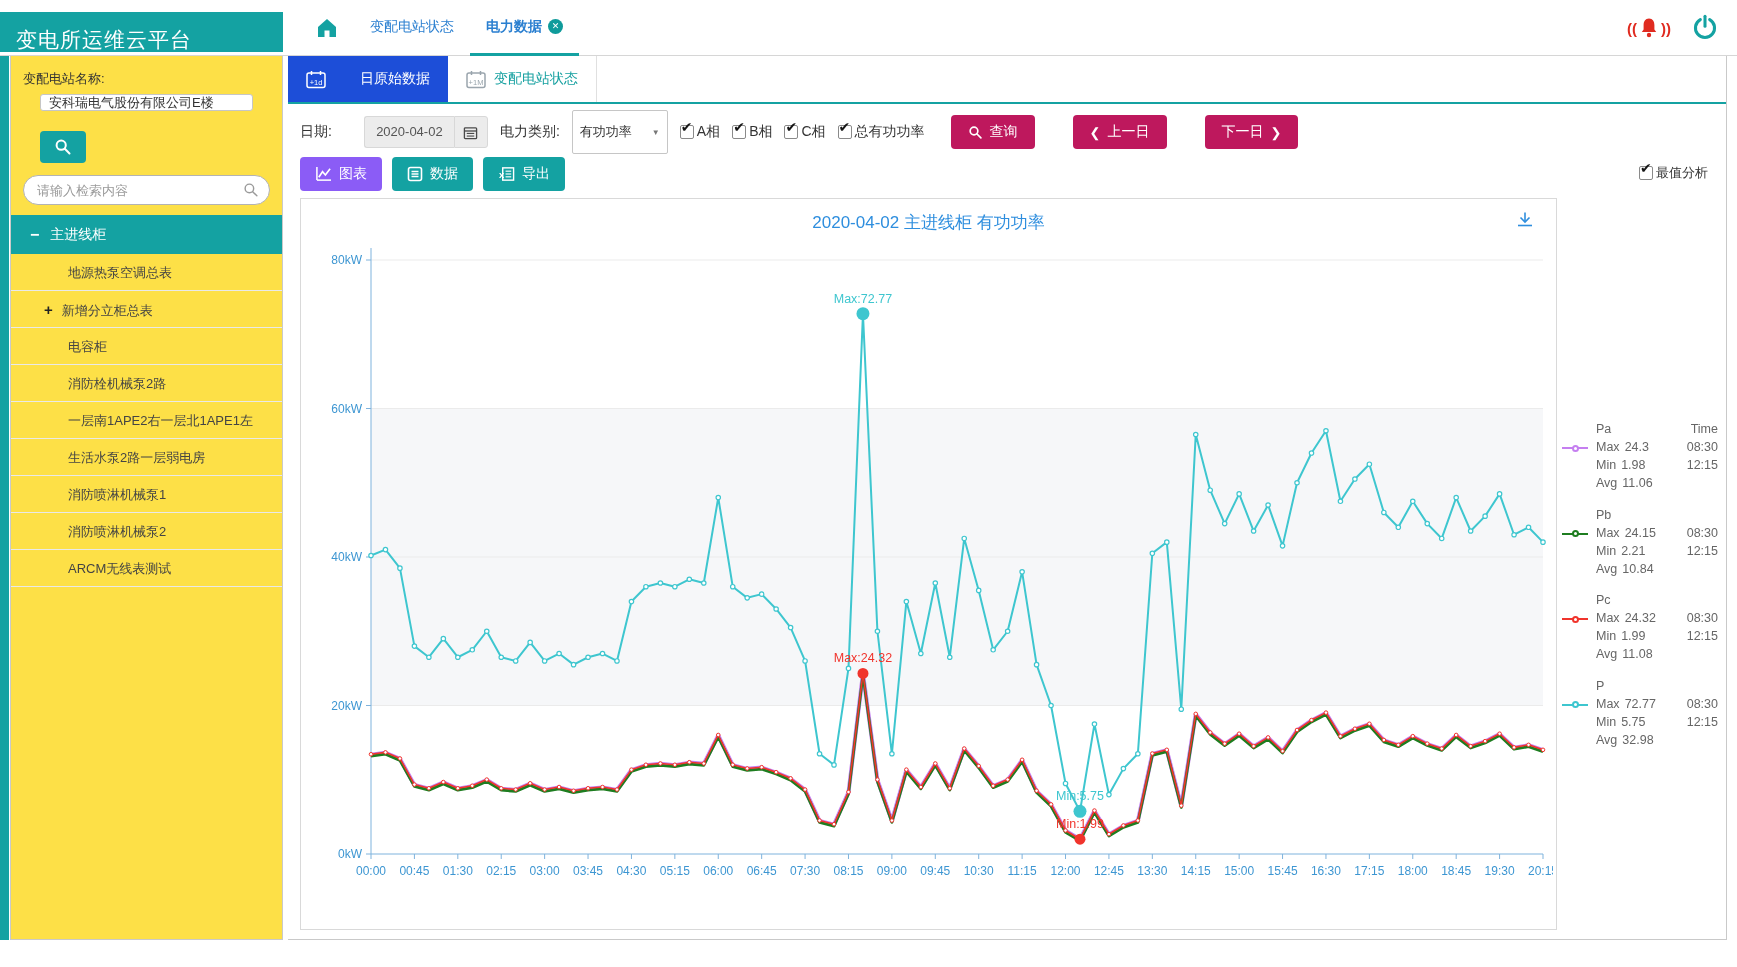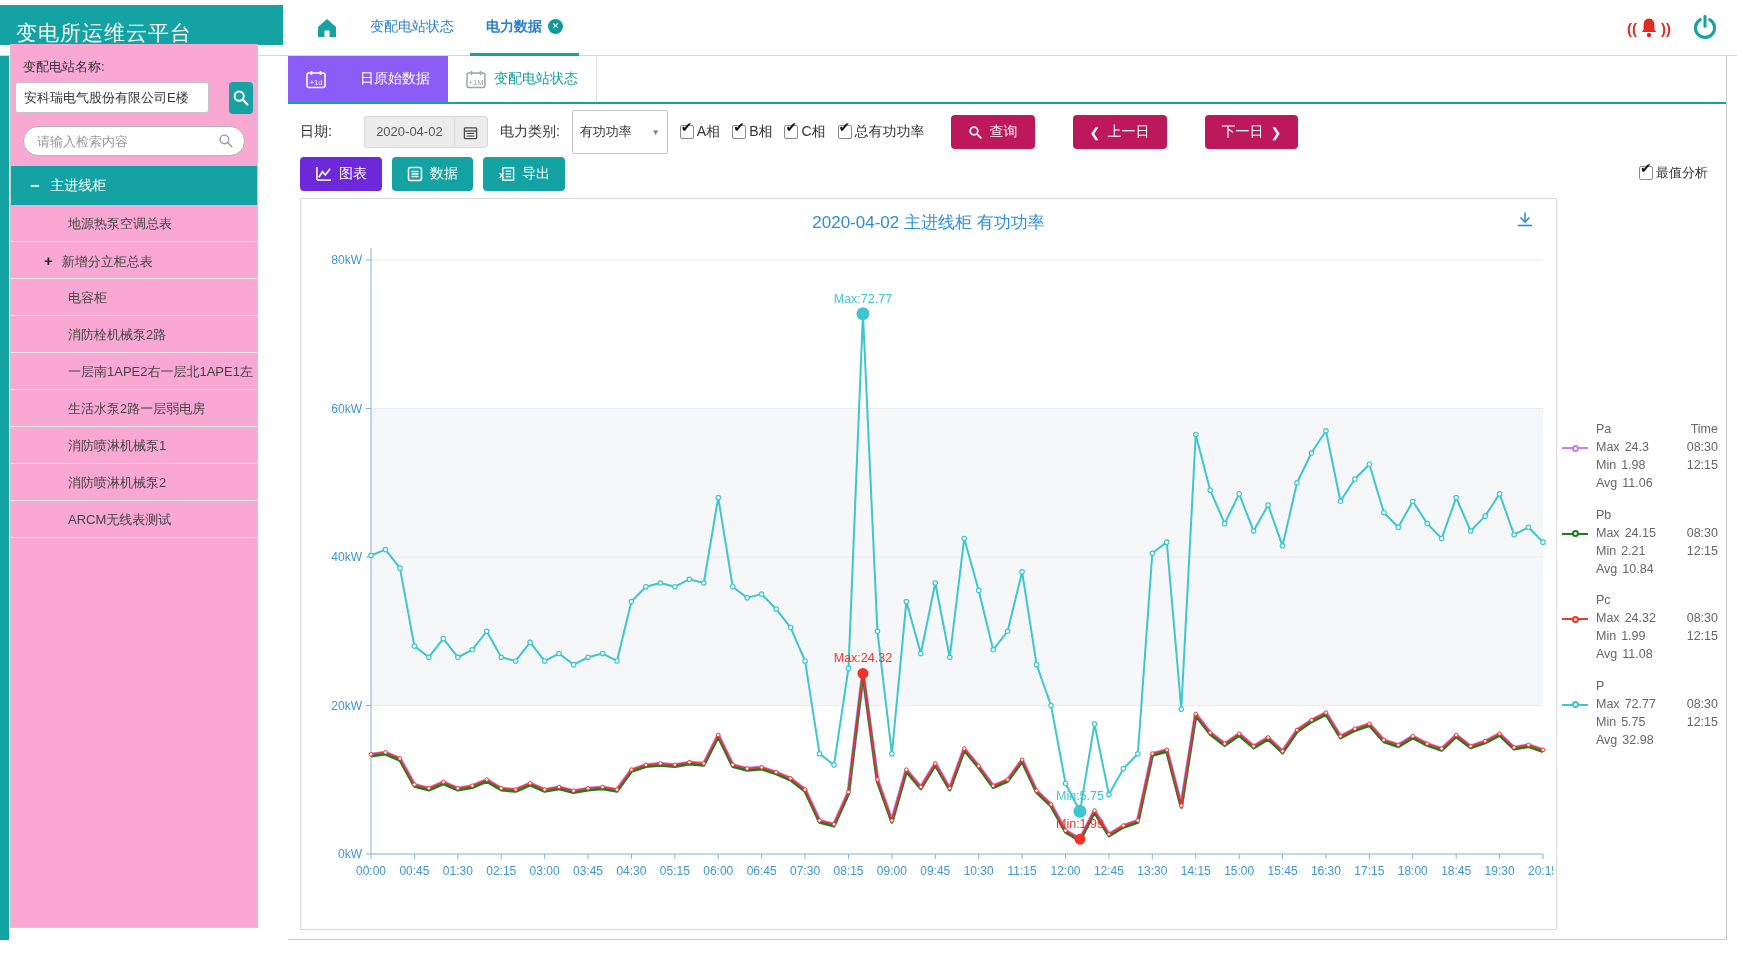--- a/index.html
+++ b/index.html
@@ -2,51 +2,51 @@
 <html><head>
 <meta charset="utf-8">
 <style>
   * { margin:0; padding:0; box-sizing:border-box; }
   html,body { width:1737px; height:967px; background:#fff; font-family:"Liberation Sans","DejaVu Sans",sans-serif; overflow:hidden; }
   #app { position:relative; width:1737px; height:967px; }
 
   
   #left-strip { position:absolute; left:0; top:0; width:9px; height:940px; background:#14a2a2; }
   #topbar { position:absolute; left:0; top:0; width:1737px; height:56px; border-bottom:1px solid #d6d6d6; background:#fff; }
-  #brand { position:absolute; left:0; top:5px; width:283px; height:40px; background:#14a2a2; color:#fff; font-size:21px; letter-spacing:1px; line-height:56px; padding-left:16px; }
+  #brand { position:absolute; left:0; top:12px; width:283px; height:40px; background:#14a2a2; color:#fff; font-size:21px; letter-spacing:1px; line-height:56px; padding-left:16px; }
   #topnav { position:absolute; left:300px; top:0; height:56px; display:flex; align-items:stretch; }
   .home-btn { display:flex; align-items:center; padding:0 14px; cursor:pointer; }
   .nav-link { display:flex; align-items:center; gap:6px; padding:0 16px; font-size:14px; color:#2a7fd0; border-bottom:3px solid transparent; cursor:pointer; }
   .nav-link.active { font-weight:bold; border-bottom-color:#14a2a2; }
   .close-badge { width:15px; height:15px; border-radius:50%; background:#0f9b9b; color:#fff; font-size:9px; line-height:15px; text-align:center; }
   #top-icons { position:absolute; right:18px; top:0; height:56px; display:flex; align-items:center; gap:20px; }
   .bell-wrap { display:flex; align-items:center; color:#e02b20; font-weight:bold; font-size:15px; cursor:pointer; }
   .power-wrap { cursor:pointer; display:flex; align-items:center; }
 
   
-  #sidebar { position:absolute; left:10px; top:44px; width:248px; height:884px; background:#f9a8d4; border:1px solid #c9c9c9; border-top:none; }
+  #sidebar { position:absolute; left:10px; top:56px; width:273px; height:884px; background:#fde047; border:1px solid #c9c9c9; border-top:none; }
   .station-label { margin:14px 12px 6px; font-size:13px; color:#333; }
-  .station-row { display:flex; gap:20px; margin:0 4px; }
+  .station-row { display:flex; gap:20px; margin:0 29px;flex-direction:column; }
   .station-input { flex:1; height:31px; border:1px solid #c6c6c6; border-radius:3px; padding:0 8px; font-size:13px; color:#333; outline:none; }
   .search-btn { width:46px; height:32px; background:#14a2a2; border:none; border-radius:4px; cursor:pointer; display:flex; align-items:center; justify-content:center; }
   .search-pill { position:relative; margin:12px 12px 10px; }
   .pill-input { width:100%; height:30px; border:1px solid #b3b3b3; border-radius:15px; padding:0 32px 0 13px; font-size:13px; color:#333; outline:none; }
   .pill-input::placeholder { color:#999; }
   .pill-mag { position:absolute; right:11px; top:7px; }
   .tree-root { height:39px; background:#14a2a2; color:#fff; display:flex; align-items:center; gap:11px; padding-left:19px; font-size:14px; cursor:pointer; }
   .tree-root .minus { font-size:16px; font-weight:bold; }
   .tree-item { height:37px; line-height:37px; padding-left:57px; font-size:13px; color:#444; border-bottom:1px solid #e9e9e9; cursor:pointer; white-space:nowrap; overflow:hidden; }
   .tree-item.expandable { padding-left:33px; }
   .tree-item .plus { font-weight:bold; font-size:15px; color:#222; margin-right:9px; }
 
   
   #main { position:absolute; left:288px; top:56px; width:1439px; height:884px; border-right:1px solid #c9c9c9; border-bottom:1px solid #c9c9c9; background:#fff; }
   #tabstrip { height:48px; display:flex; border-bottom:2px solid #14a2a2; background:#fff; }
   .dtab { display:flex; align-items:center; gap:8px; padding:0 18px; font-size:14px; cursor:pointer; }
-  .dtab.active { background:#8b5cf6; color:#fff;gap:34px; }
+  .dtab.active { background:#1d4ed8; color:#fff;gap:34px; }
   .dtab.idle { color:#15a0a0; border-right:1px solid #e0e0e0; }
   .dtab.idle .cal-ico { color:#9aa5ad; }
   .dtab.active .cal-ico { color:#fff; }
 
   #filter-row { display:flex; align-items:center; gap:12px; padding:10px 0 0 12px; height:46px; font-size:14px; color:#333; }
   .date-box { display:flex; cursor:pointer;padding-left:20px; }
   .date-text { width:90px; height:32px; background:#ececec; border:1px solid #d8d8d8; border-right:none; border-radius:3px 0 0 3px; line-height:30px; text-align:center; font-size:13px; color:#555; }
   .date-cal { width:34px; height:32px; background:#ececec; border:1px solid #d8d8d8; border-radius:0 3px 3px 0; display:flex; align-items:center; justify-content:center; }
   .select-box { width:96px; height:44px; border:1px solid #c6c6c6; border-radius:2px; display:flex; align-items:center; padding:0 7px; font-size:13px; color:#333; cursor:pointer; background:#fff; }
   .select-box .caret { margin-left:auto; font-size:8px; color:#777; }
@@ -54,21 +54,21 @@
   .cb-box { width:14px; height:14px; border:1px solid #8a8a8a; border-radius:2px; background:#fff; position:relative; }
   .cb-check { position:absolute; top:-7px; left:0px; font-size:14px; color:#151515; }
   .tbtn { display:flex; align-items:center; gap:7px; height:34px; padding:0 17px; background:#be185d; color:#fff; border:none; border-radius:4px; font-size:14px; cursor:pointer; }
   .tbtn .arr { font-size:13px; }
   .btn-query { margin-left:14px; }
   .btn-prev { margin-left:26px; }
   .btn-next { margin-left:26px; }
 
   #view-row { position:relative; display:flex; align-items:center; gap:10px; padding-left:12px; height:40px; margin-top:4px; }
   .vbtn { display:flex; align-items:center; gap:7px; height:34px; padding:0 15px; color:#fff; border:none; border-radius:4px; font-size:14px; cursor:pointer; }
-  .vbtn.orange { background:#6d28d9; }
+  .vbtn.orange { background:#8b5cf6; }
   .vbtn.teal { background:#14a2a2; }
   #analysis { position:absolute; right:18px; top:10px; font-size:13px; color:#333; }
 
   #chart-box { position:absolute; left:12px; top:142px; width:1257px; height:732px; border:1px solid #d9d9d9; background:#fff; }
   #chart-title { text-align:center; margin-top:12px; font-size:17px; color:#2e8ede; }
   #download-icon { position:absolute; top:12px; right:22px; cursor:pointer; }
   #plot { display:block; margin:4px auto 0; }
   .ax { fill:#3d96d2; font-size:12px; }
 
   

